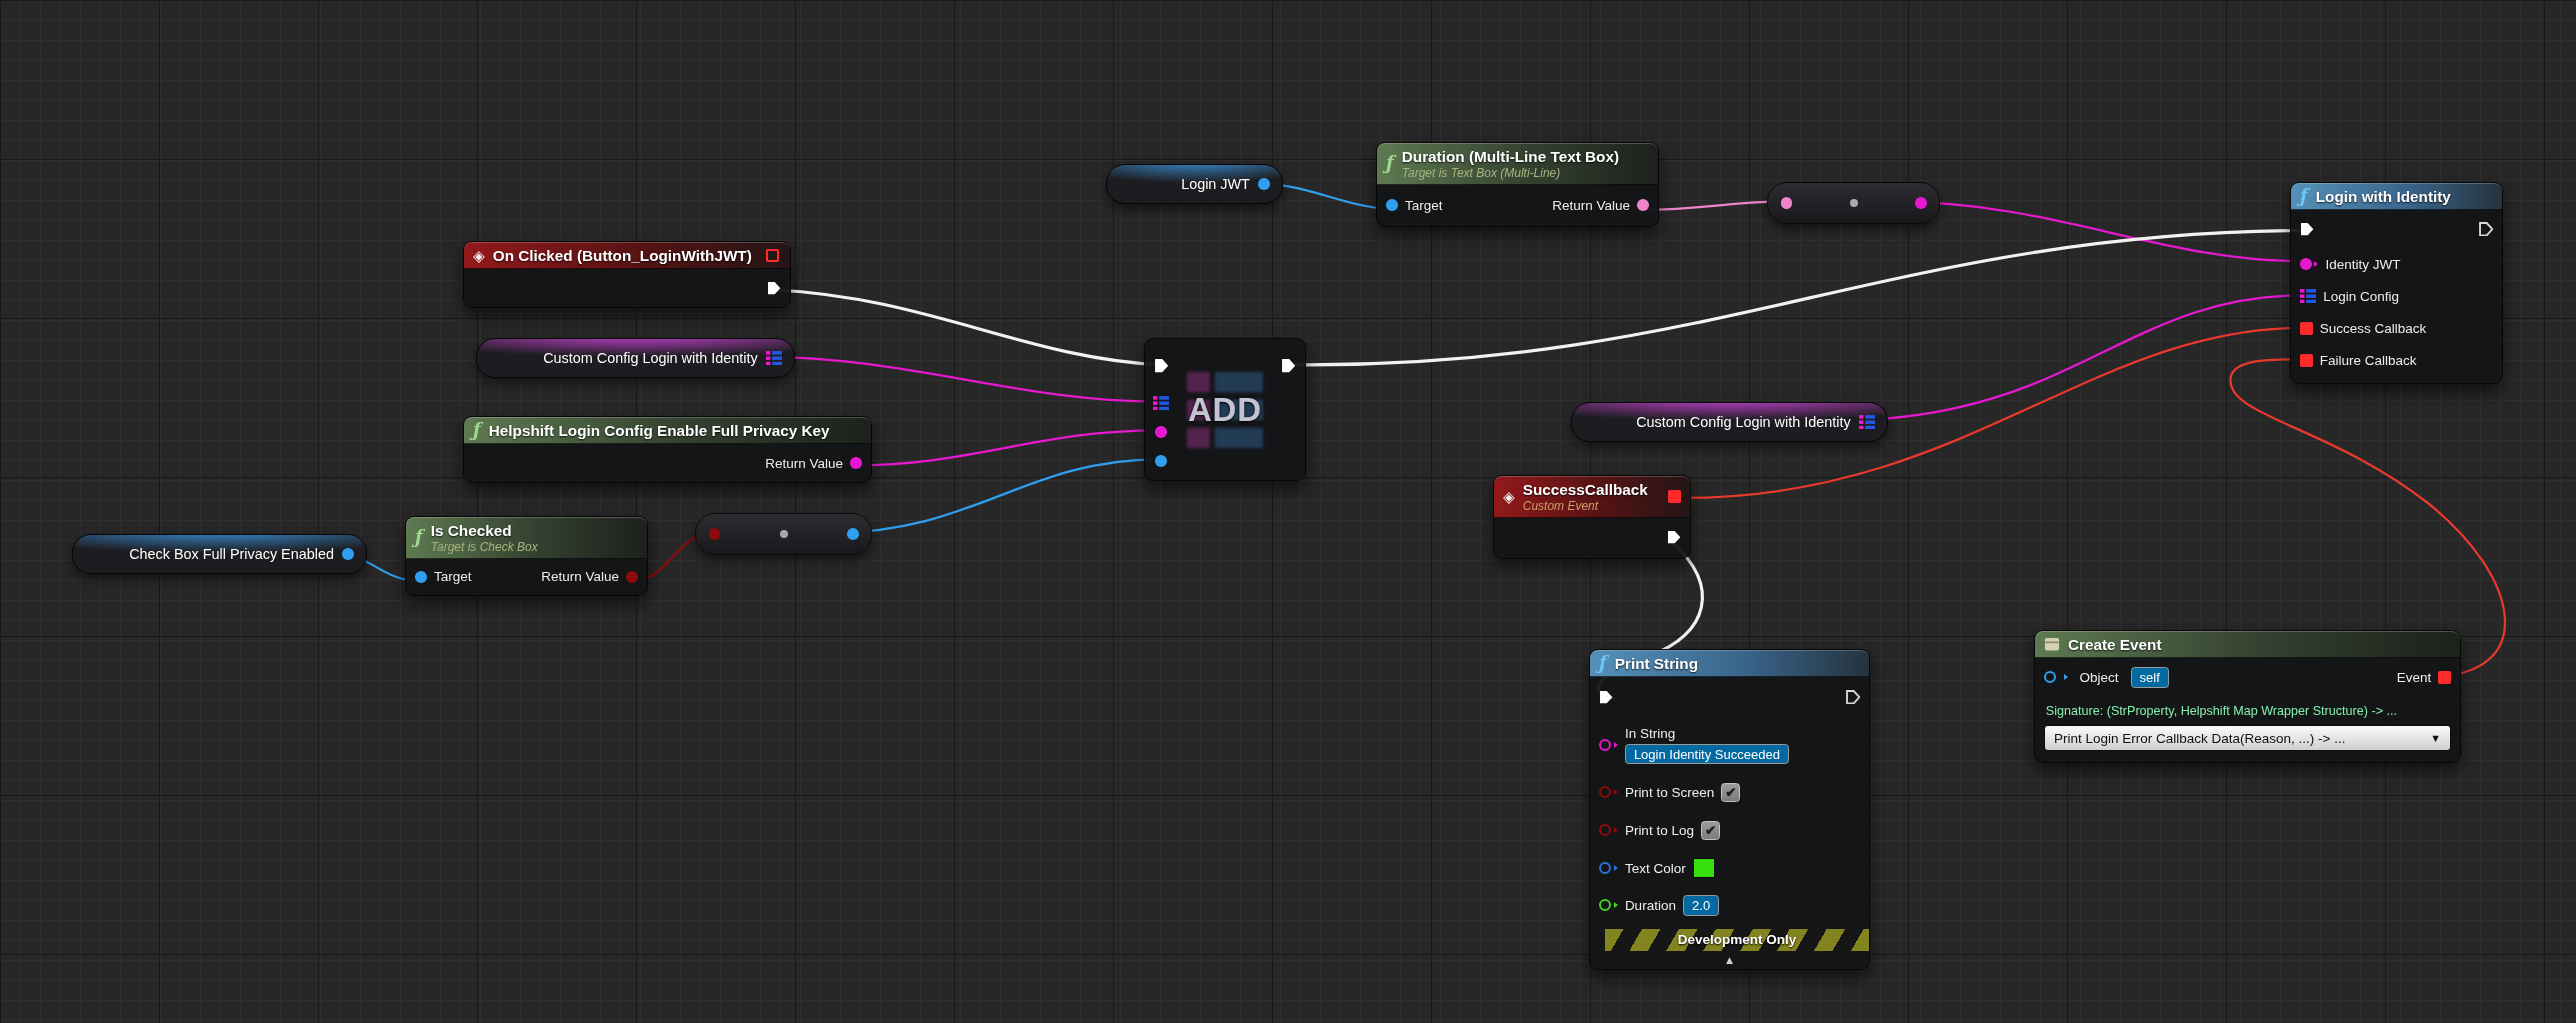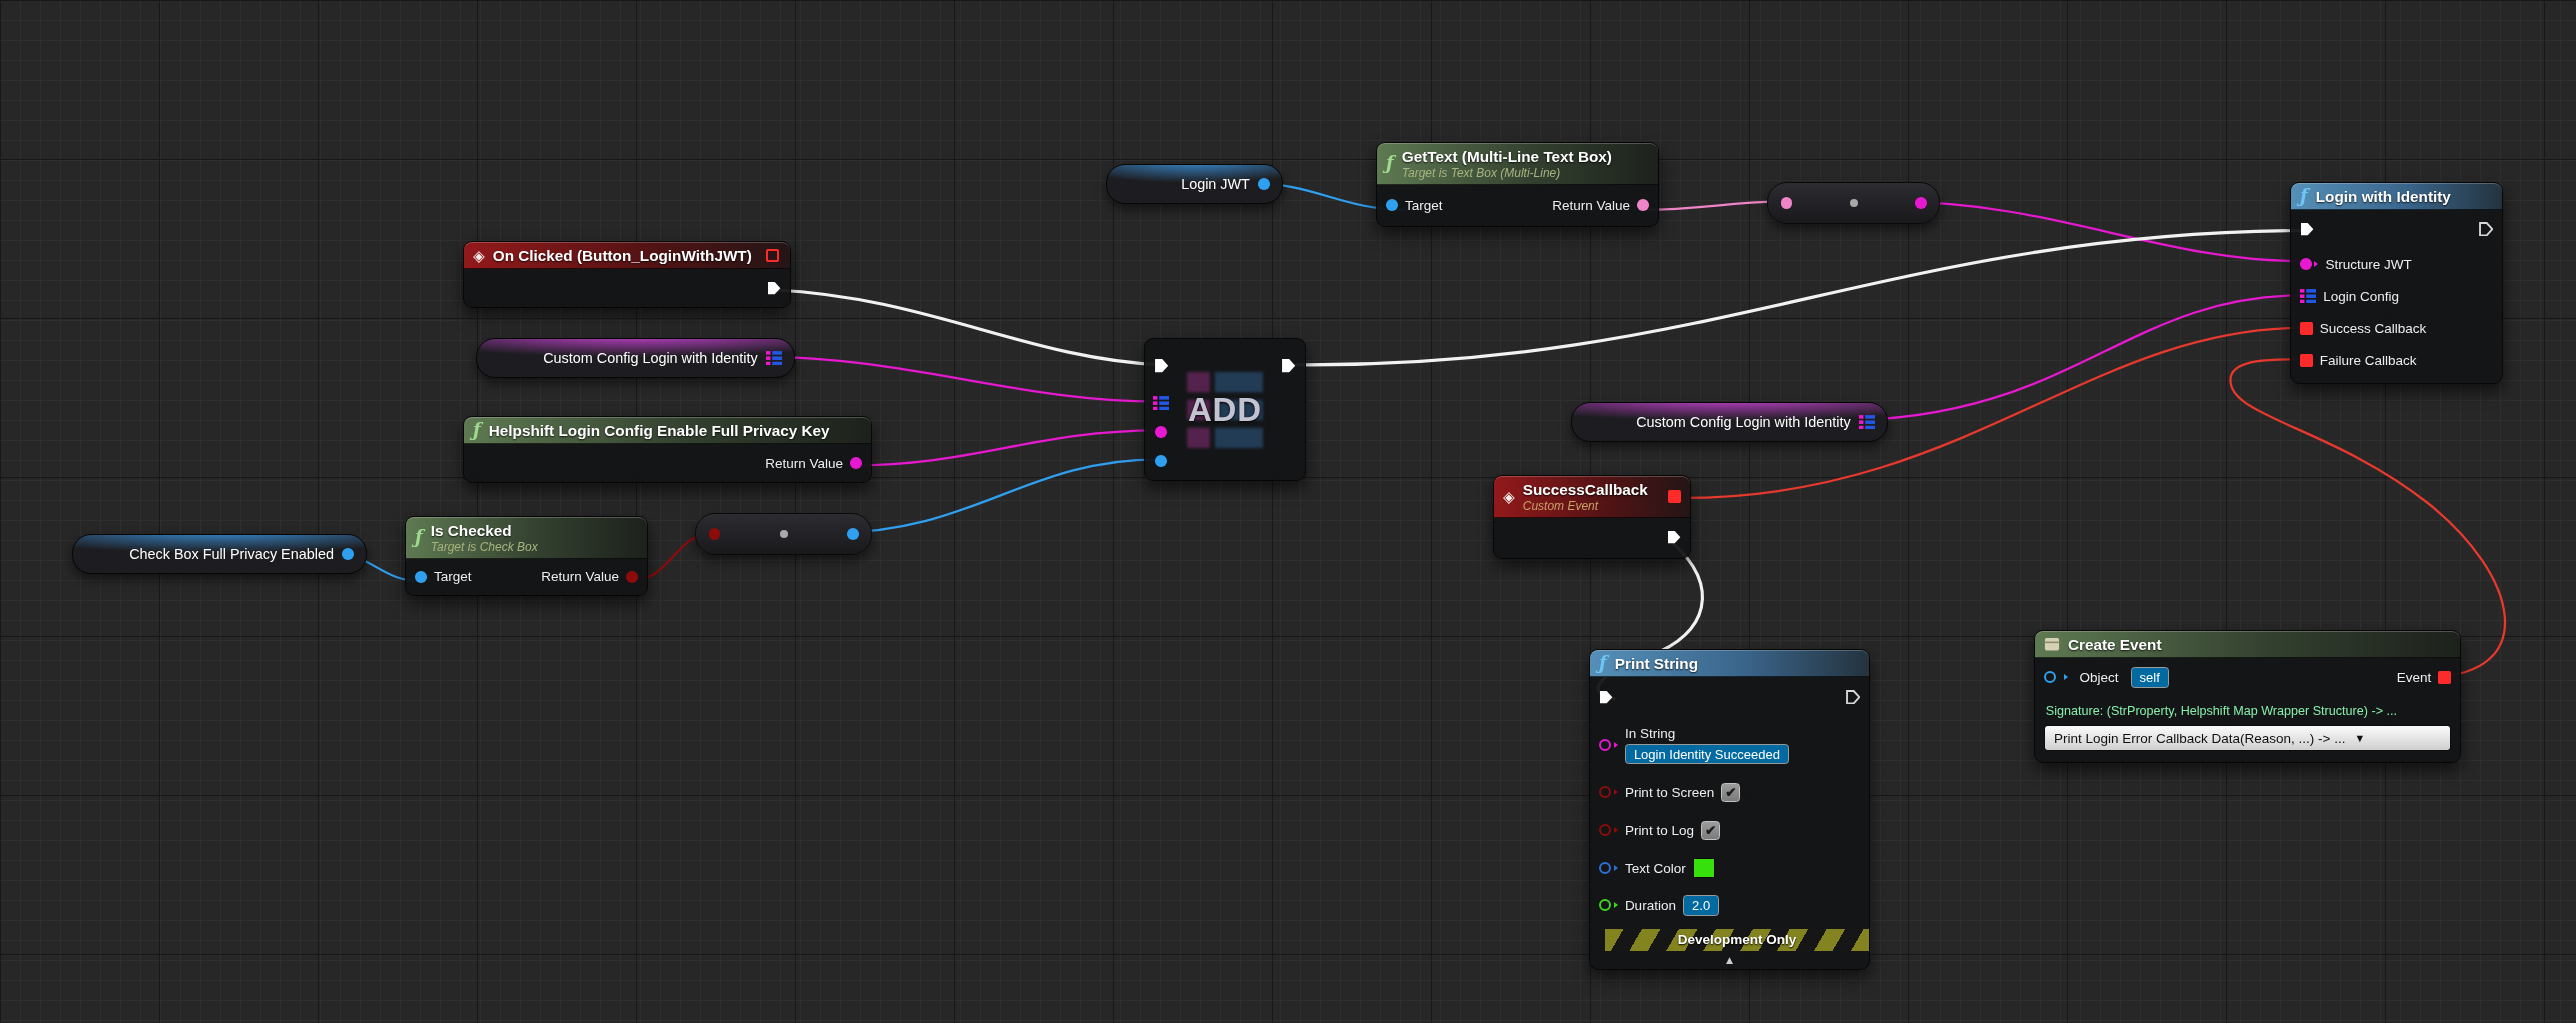--- a/index.html
+++ b/index.html
@@ -79,21 +79,21 @@
   .swatch{width:20px;height:18px;background:#35e00c;border:0.9px solid #0a0a0a;}
   .devstripe{
     background:repeating-linear-gradient(120deg,#83831f 0 16px,#161616 16px 32px);
     color:#fff;font-weight:bold;font-size:13.5px;text-align:center;
     text-shadow:0 0.9px 1.8px #000;padding:3.6px 0;margin-top:5.4px;margin-left:15px;
   }
   .collapse{ text-align:center;color:#cfcfcf;font-size:11.7px;padding:1.8px 0 3.6px; }
   .dropdown{
     height:23.4px;margin:3.6px 9px;border-radius:3.6px;padding:0 9px;
     background:linear-gradient(#fbfbfb,#cfcfcf);color:#101010;font-size:13.5px;
-    display:flex;align-items:center;justify-content:flex-start;gap:9px;white-space:nowrap;
+    display:flex;align-items:center;justify-content:space-between;gap:9px;white-space:nowrap;
     border:0.9px solid #0c0c0c;
   }
   .sigrow{padding:8px 10.8px 3.6px;font-size:12.6px;color:#86efac;white-space:nowrap;}
   .addwrap{position:absolute;inset:0;display:flex;align-items:center;justify-content:center;}
   .addtext{position:absolute;font-weight:bold;font-size:33px;letter-spacing:0.9px;color:#c3c3d2;text-shadow:0 0.9px 2.7px #000;}
   .watermark{opacity:.55;filter:blur(1.4px);}
 </style>
 </head>
 <body>
 
@@ -159,21 +159,21 @@
   <div class="knot" style="left:1767px;top:182px;width:146px;">
     <span class="cpin" style="background:#ef84c8;"></span>
     <span class="graydot"></span>
     <span class="cpin" style="background:#e619d0;"></span>
   </div>
 
   <div class="node" style="left:1376px;top:142px;width:281px;">
     <div class="hdr hdr-green">
       <span class="fn">ƒ</span>
       <span class="titles">
-        <span class="title">GetText (Multi-Line Text Box)</span>
+        <span class="title">Duration (Multi-Line Text Box)</span>
         <span class="subtitle">Target is Text Box (Multi-Line)</span>
       </span>
     </div>
     <div class="prow pspace" style="height:41px;">
       <span style="display:flex;align-items:center;gap:7.2px;">
         <span class="cpin" style="background:#2f9ff0;"></span>
         <span class="plabel">Target</span>
       </span>
       <span style="display:flex;align-items:center;gap:7.2px;">
         <span class="plabel">Return Value</span>
@@ -376,21 +376,21 @@
       </span>
       <span class="execpin">
         <svg width="14.4" height="14.4" viewBox="0 0 14 14">
             <path d="M1 1 h6.5 L13 7 L7.5 13 H1 Z" fill="none" stroke="#d8d8d8" stroke-width="1.8"></path>
           </svg>
       </span>
     </div>
     <div class="prow" style="height:32px;">
       <span class="cpin" style="background:#e619d0;"></span>
       <span class="wedge" style="border-left-color:#e619d0;"></span>
-      <span class="plabel">Structure JWT</span>
+      <span class="plabel">Identity JWT</span>
     </div>
     <div class="prow" style="height:32px;">
       <svg width="16" height="14.4" viewBox="0 0 18 16">
           <rect x="0" y="0" width="5" height="4" fill="#ee17cc"></rect>
           <rect x="7" y="0" width="11" height="4" fill="#2257e6"></rect>
           <rect x="0" y="6" width="5" height="4" fill="#ee17cc"></rect>
           <rect x="7" y="6" width="11" height="4" fill="#2257e6"></rect>
           <rect x="0" y="12" width="5" height="4" fill="#ee17cc"></rect>
           <rect x="7" y="12" width="11" height="4" fill="#2257e6"></rect>
         </svg>

